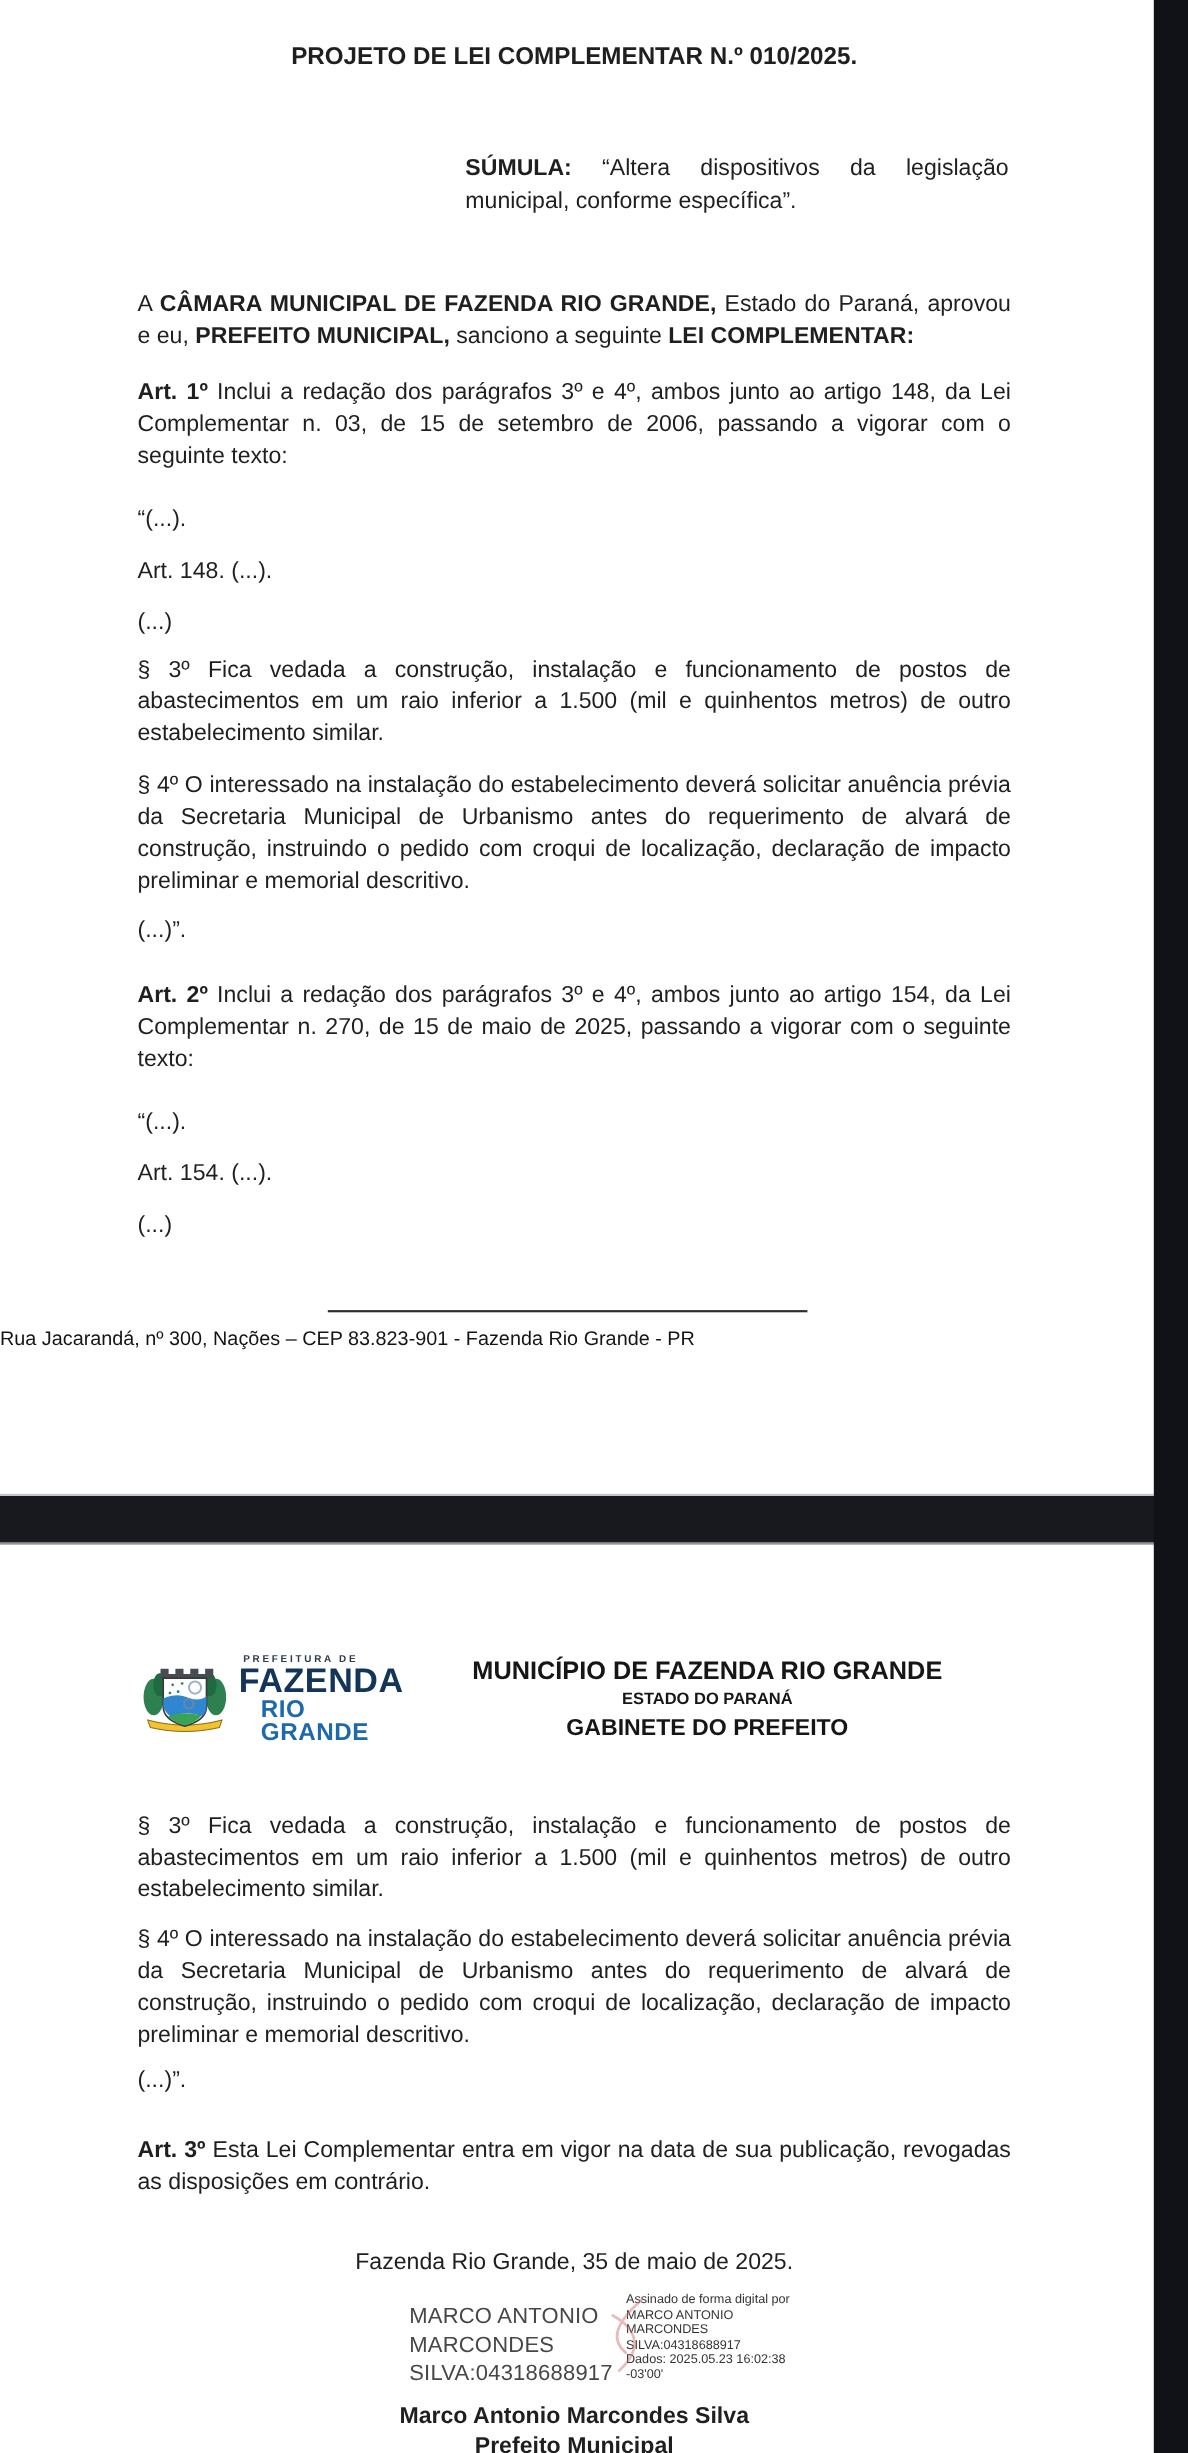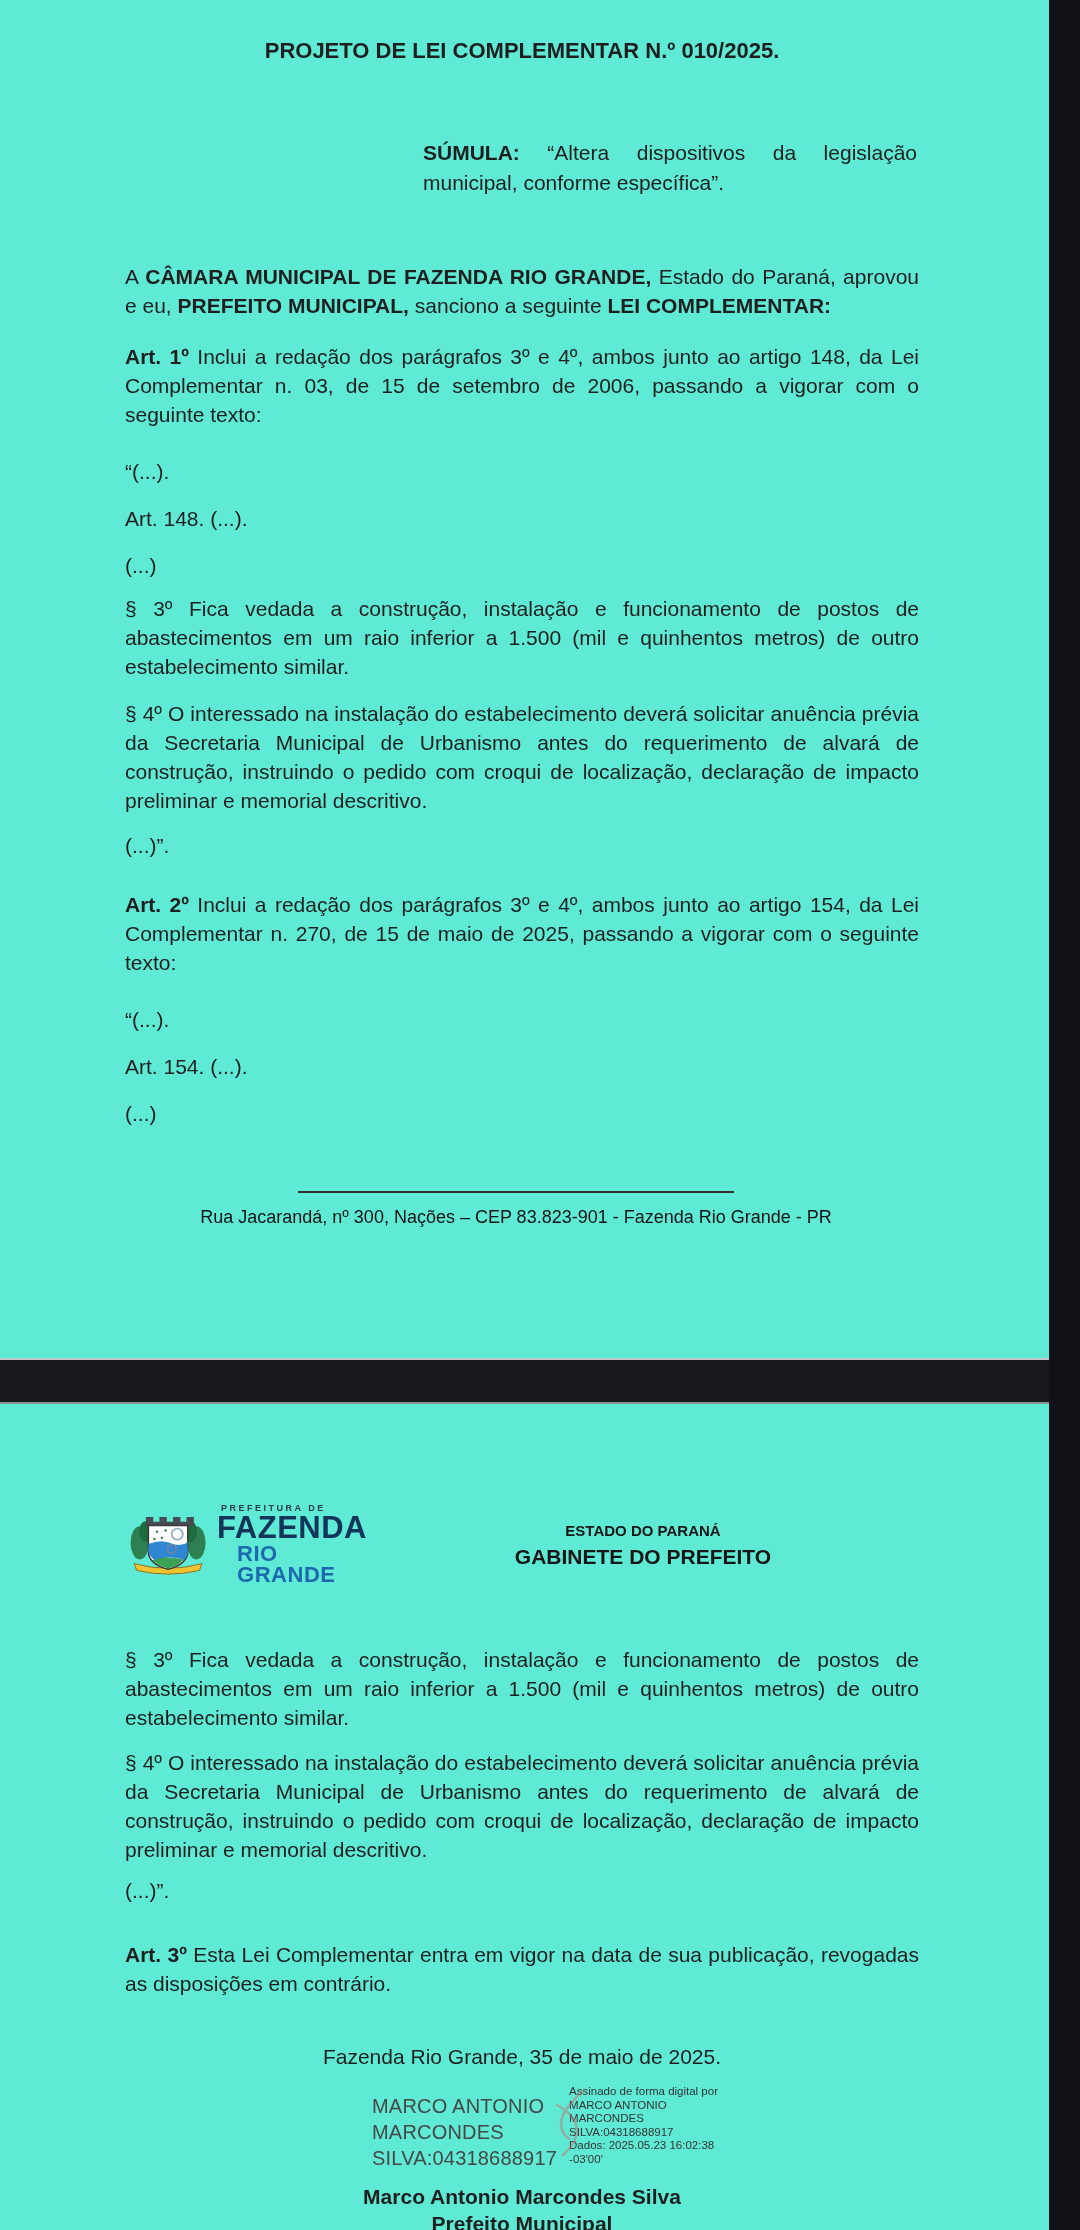--- a/index.html
+++ b/index.html
@@ -3,21 +3,21 @@
 <meta charset="utf-8">
 <style>
   * { margin:0; padding:0; box-sizing:border-box; }
   html,body { width:1080px; }
   body {
     height:2230px; background:#14161b;
     font-family:"Liberation Sans","DejaVu Sans",sans-serif;
     color:#1f1f1f; overflow:hidden;
   }
   .viewer { position:relative; width:1080px; height:2230px; }
-  .page { width:1049px; background:#5eead4; padding-left:125px; padding-right:130px; position:relative; overflow:hidden; }
+  .page { width:1049px; background:#ffffff; padding-left:125px; padding-right:130px; position:relative; overflow:hidden; }
   .page1 { height:1360px; border-bottom:2px solid #c3c6ca; }
   .page-gap { width:1049px; height:44px; background:#17191e; border-bottom:2px solid #8f949a; }
   .page2 { height:976px; }
   .right-strip { position:absolute; top:0; right:0; width:31px; height:2230px; background:#101218; }
 
   .doc-title { padding-top:36px; text-align:center; font-weight:bold; font-size:22px; line-height:30px; }
 
   .sumula { margin:72px 0 0 298px; width:494px; text-align:justify; font-size:21px; line-height:30px; }
   .sumula b { font-weight:bold; }
 
@@ -28,21 +28,21 @@
   .mt-preamble { margin-top:64px; }
   .mt-26 { margin-top:22px; }
   .mt-28 { margin-top:28px; }
   .mt-18 { margin-top:18px; }
   .mt-14 { margin-top:14px; }
   .mt-16 { margin-top:16px; }
   .mt-12 { margin-top:12px; }
   .mt-30 { margin-top:30px; }
   .mt-35 { margin-top:35px; }
 
-  .p1-footer { position:absolute; left:0; right:17px; bottom:130px; text-align:center; }
+  .p1-footer { position:absolute; left:0; right:17px; bottom:130px; text-align:left; }
   .footer-rule { width:436px; height:2px; background:#2e2e2e; margin:0 auto 13px; }
   .address { font-size:18px; line-height:22px; color:#141414; }
 
   .letterhead-row { display:flex; align-items:center; padding-top:94px; }
   .logo-block { display:flex; align-items:center; width:242px; flex:0 0 auto; }
   .wordmark { margin-left:6px; }
   .wm-small { font-size:9px; font-weight:bold; letter-spacing:2.5px; color:#2c3c4c; margin-left:4px; }
   .wm-line1 { font-size:31px; font-weight:800; color:#14355a; line-height:30px; letter-spacing:.5px; }
   .wm-line2 { font-size:22px; font-weight:800; color:#1d69ad; line-height:21px; letter-spacing:.5px;margin-left:20px; }
   .letterhead-text { flex:1; text-align:center; font-weight:bold; color:#161616; }
@@ -121,20 +121,21 @@
           <circle cx="48" cy="52" r="2" fill="#2e8050"></circle>
           <circle cx="66" cy="38" r="2" fill="#2e8050"></circle>
         </svg>
         <div class="wordmark">
           <div class="wm-small">PREFEITURA DE</div>
           <div class="wm-line1">FAZENDA</div>
           <div class="wm-line2">RIO GRANDE</div>
         </div>
       </div>
       <div class="letterhead-text">
+        <div class="lh1">MUNICÍPIO DE FAZENDA RIO GRANDE</div>
         <div class="lh2">ESTADO DO PARANÁ</div>
         <div class="lh3">GABINETE DO PREFEITO</div>
       </div>
     </div>
 
     <p class="para mt-p2first">§ 3º Fica vedada a construção, instalação e funcionamento de postos de abastecimentos em um raio inferior a 1.500 (mil e quinhentos metros) de outro estabelecimento similar.</p>
     <p class="para mt-16">§ 4º O interessado na instalação do estabelecimento deverá solicitar anuência prévia da Secretaria Municipal de Urbanismo antes do requerimento de alvará de construção, instruindo o pedido com croqui de localização, declaração de impacto preliminar e memorial descritivo.</p>
 
     <p class="line mt-12">(...)”.</p>
 

